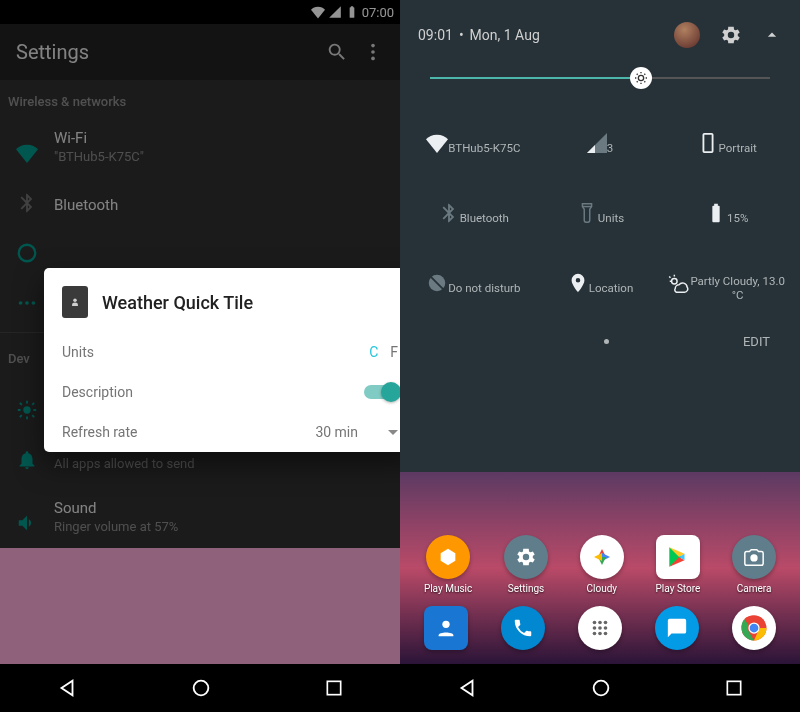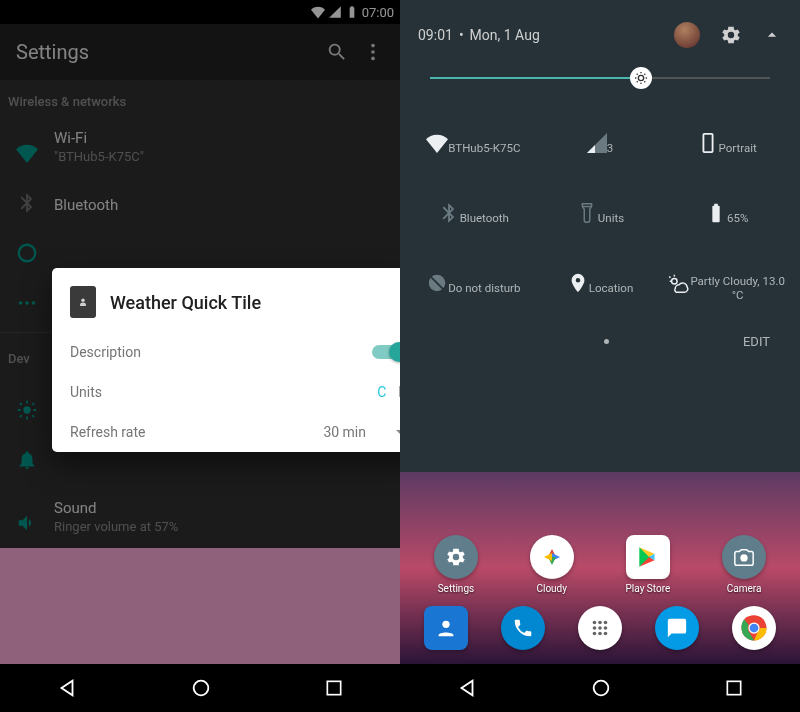--- a/index.html
+++ b/index.html
@@ -24,21 +24,21 @@
 .setting-icon { width: 22px; height: 22px; display: flex; align-items: center; justify-content: center; }
 .setting-icon svg { fill: #009688; width: 22px; height: 22px; }
 .setting-icon.grey svg { fill: #707070; }
 .setting-text { flex: 1; }
 .setting-title { color: #e0e0e0; font-size: 15px; }
 .setting-sub { color: #888; font-size: 13px; margin-top: 2px; }
 .divider { height: 1px; background: #424242; margin: 4px 0; }
 .dim-overlay { position: absolute; inset: 0; background: rgba(0,0,0,0.42); pointer-events: none; }
 
 
-.dialog { position: absolute; top: 268px; left: 52px; width: 372px; background: #fff; border-radius: 5px; box-shadow: 0 12px 28px rgba(0,0,0,0.5); padding: 0; z-index: 10; }
+.dialog { position: absolute; top: 268px; left: 44px; width: 372px; background: #fff; border-radius: 5px; box-shadow: 0 12px 28px rgba(0,0,0,0.5); padding: 0; z-index: 10; }
 .dialog-header { display: flex; align-items: center; gap: 14px; padding: 18px 18px 14px; }
 .tile-icon { width: 26px; height: 32px; background: #3a3a3a; border-radius: 3px; display: flex; align-items: center; justify-content: center; }
 .tile-icon svg { fill: #cfcfcf; width: 14px; height: 14px; }
 .dialog-title { font-size: 18px; color: #212121; font-weight: 500; }
 .dialog-row { display: flex; align-items: center; padding: 12px 18px; font-size: 14px; color: #757575; }
 .dialog-row .label { flex: 1; }
 .dialog-row .val { color: #757575; display: flex; align-items: center; gap: 12px; }
 .unit-c { color: #26c6da; }
 .switch { width: 34px; height: 14px; background: #80cbc4; border-radius: 7px; position: relative; }
 .switch::after { content: ""; position: absolute; right: -3px; top: -3px; width: 20px; height: 20px; background: #26a69a; border-radius: 50%; box-shadow: 0 1px 3px rgba(0,0,0,0.3); }
@@ -161,20 +161,21 @@
         <div class="setting-sub">Adaptive brightness is ON</div>
       </div>
     </div>
     <div class="setting-row">
       <div class="setting-icon">
           <svg viewBox="0 0 24 24">
             <path d="M12 22a2 2 0 002-2h-4a2 2 0 002 2zm6-6V11c0-3-1.6-5.6-4.5-6.3V4a1.5 1.5 0 00-3 0v.7C7.6 5.4 6 8 6 11v5l-2 2v1h16v-1l-2-2z"></path>
           </svg>
         </div>
       <div class="setting-text">
+        <div class="setting-sub">All apps allowed to send</div>
       </div>
     </div>
     <div class="setting-row">
       <div class="setting-icon">
           <svg viewBox="0 0 24 24">
             <path d="M3 9v6h4l5 5V4L7 9H3zm13.5 3a4.5 4.5 0 00-2.5-4v8a4.5 4.5 0 002.5-4z"></path>
           </svg>
         </div>
       <div class="setting-text">
         <div class="setting-title">Sound</div>
@@ -189,29 +190,29 @@
     <div class="dialog-header">
       <div class="tile-icon">
         <svg viewBox="0 0 24 24">
             <circle cx="12" cy="9" r="3"></circle>
             <path d="M12 13c-3 0-5 1.5-5 3.5V19h10v-2.5c0-2-2-3.5-5-3.5z"></path>
           </svg>
       </div>
       <div class="dialog-title">Weather Quick Tile</div>
     </div>
     <div class="dialog-row">
-      <span class="label">Description</span>
-      <span class="switch"></span>
-    </div>
-    <div class="dialog-row">
       <span class="label">Units</span>
       <span class="val">
         <span class="unit-c">C</span>
         <span>F</span>
       </span>
+    </div>
+    <div class="dialog-row">
+      <span class="label">Description</span>
+      <span class="switch"></span>
     </div>
     <div class="dialog-row">
       <span class="label">Refresh rate</span>
       <span class="val">
         <span>30 min</span>
         <span class="dd-caret"></span>
       </span>
     </div>
   </div>
 
@@ -296,21 +297,21 @@
           </svg>
         </div>
       <div class="lbl">Units</div>
     </div>
     <div class="qs-tile">
       <div class="ic">
           <svg viewBox="0 0 24 24">
             <path d="M15 4h-1V2h-4v2H9a1 1 0 00-1 1v16a1 1 0 001 1h6a1 1 0 001-1V5a1 1 0 00-1-1z"></path>
           </svg>
         </div>
-      <div class="lbl">65%</div>
+      <div class="lbl">15%</div>
     </div>
     <div class="qs-tile dim">
       <div class="ic">
           <svg viewBox="0 0 24 24">
             <circle cx="12" cy="12" r="9"></circle>
             <path d="M4 4l16 16" stroke="#263238" stroke-width="2"></path>
           </svg>
         </div>
       <div class="lbl">Do not disturb</div>
     </div>
@@ -336,20 +337,28 @@
 
   <div class="qs-footer">
     <div style="display:flex;gap:6px;margin:0 auto;position:relative;left:20px">
         <div class="dot"></div>
       </div>
     <span>EDIT</span>
   </div>
 
   <div class="home-row">
     <div class="hrow">
+      <div class="app-ic">
+          <div class="circ" style="background:#ff9800">
+            <svg width="22" height="22" viewBox="0 0 24 24" fill="#fff">
+              <path d="M12 3l8 5v8l-8 5-8-5V8z"></path>
+            </svg>
+          </div>
+          <span>Play Music</span>
+        </div>
       <div class="app-ic">
           <div class="circ" style="background:#607d8b">
             <svg width="22" height="22" viewBox="0 0 24 24" fill="#fff">
               <path d="M19.4 13a7.8 7.8 0 000-2l2.1-1.6-2-3.5-2.5 1a7.7 7.7 0 00-1.7-1L15 3H9l-.3 2.9a7.7 7.7 0 00-1.7 1l-2.5-1-2 3.5L4.6 11a7.8 7.8 0 000 2l-2.1 1.6 2 3.5 2.5-1a7.7 7.7 0 001.7 1L9 21h6l.3-2.9a7.7 7.7 0 001.7-1l2.5 1 2-3.5L19.4 13zM12 15.5A3.5 3.5 0 1115.5 12 3.5 3.5 0 0112 15.5z"></path>
             </svg>
           </div>
           <span>Settings</span>
         </div>
       <div class="app-ic">
           <div class="circ" style="background:#fff">

